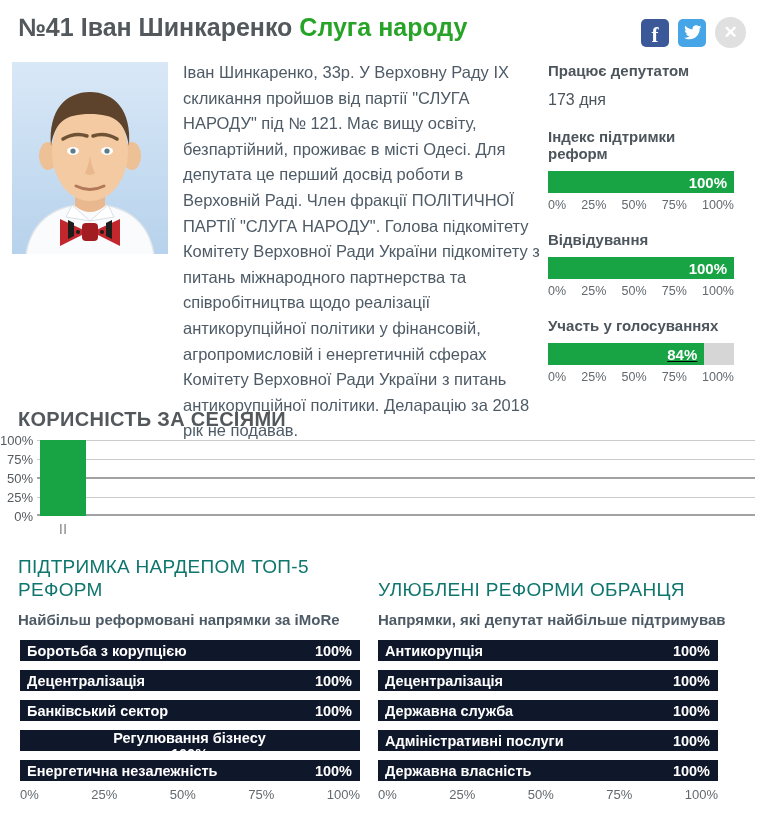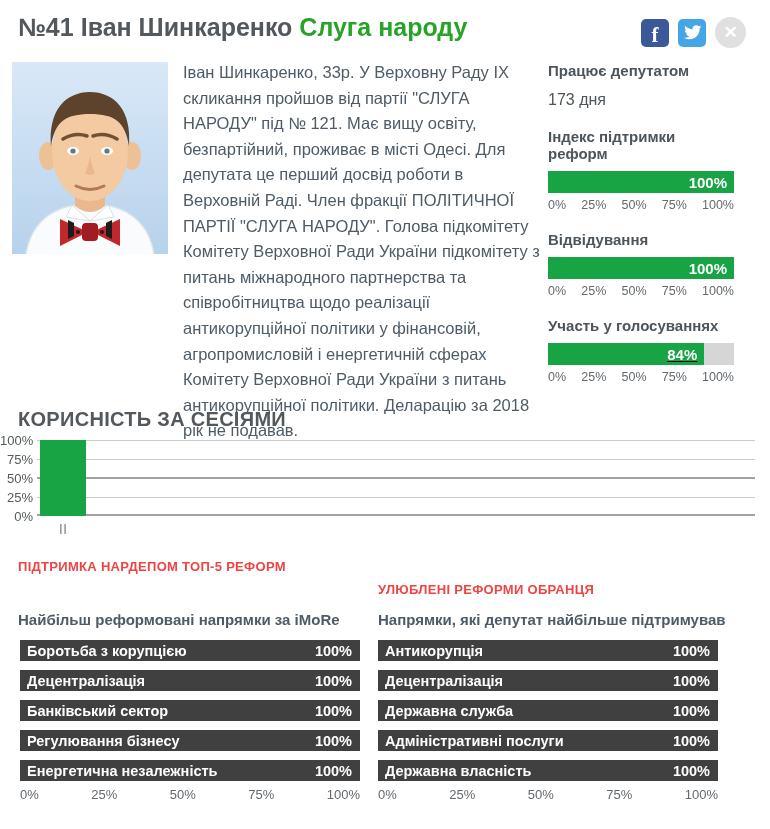--- a/index.html
+++ b/index.html
@@ -40,29 +40,29 @@
   .schart { position:absolute; left:0; top:440px; width:756px; height:100px; }
   .ylabels { position:absolute; left:0; top:0; width:33px; height:76px; }
   .ylabels span { position:absolute; right:0; width:33px; text-align:right; font-size:13px; color:#555a5e; }
   .plot { position:absolute; left:37px; top:0; width:718px; height:76px; }
   .gridline { position:absolute; left:0; right:0; height:1px; background:#cbcbcb; }
   .gridline.major { height:2px; background:#a2a2a2; }
   .vbar { position:absolute; left:3px; bottom:0; width:46px; background:#18a445; }
   .schart .xlab { position:absolute; left:40px; top:80px; width:46px; text-align:center; font-size:15px; color:#8a8f93; }
 
   
-  .bsec-title { position:absolute; font-size:13px; font-weight:bold; color:#ef4444; line-height:23px; letter-spacing:0.3px; }
+  .bsec-title { position:absolute; font-size:19px; font-weight:normal; color:#0f766e; line-height:23px; letter-spacing:0.3px; }
   .bsec-title.left  { left:18px;  top:555px; width:335px; }
   .bsec-title.right { left:378px; top:578px; width:380px; white-space:nowrap; }
   .bsec-sub { position:absolute; top:611px; font-size:15px; font-weight:bold; color:#4e5b66; white-space:nowrap; }
   .bsec-sub.left { left:18px; } .bsec-sub.right { left:378px; }
   .hbars { position:absolute; top:640px; width:340px; }
   .hbars.left { left:20px; } .hbars.right { left:378px; }
   .hbar-row { height:21px; margin-bottom:9px; }
-  .hbar-fill { height:100%; background:#404040; display:flex; justify-content:space-between; align-items:center; padding:0 8px 0 7px; }
+  .hbar-fill { height:100%; background:#0f172a; display:flex; justify-content:space-between; align-items:center; padding:0 8px 0 7px; }
   .hbar-fill span { color:#fff; font-weight:bold; font-size:14.5px; white-space:nowrap; }
   .baxis { position:absolute; top:787px; width:340px; display:flex; justify-content:space-between; font-size:13px; color:#63696e; }
   .baxis.left { left:20px; } .baxis.right { left:378px; }
 </style>
 </head>
 <body>
 
 <div class="page">
 
   <h1 class="hdr-title"><span class="num">№41</span><span>Іван Шинкаренко</span><span class="party">Слуга народу</span></h1>
@@ -214,21 +214,21 @@
           <span>100%</span>
         </div>
       </div>
     <div class="hbar-row">
         <div class="hbar-fill" style="width: 100%;">
           <span>Банківський сектор</span>
           <span>100%</span>
         </div>
       </div>
     <div class="hbar-row">
-        <div class="hbar-fill" style="width: 100%;">
+        <div class="hbar-fill" style="width: 100%; flex-direction: column;">
           <span>Регулювання бізнесу</span>
           <span>100%</span>
         </div>
       </div>
     <div class="hbar-row">
         <div class="hbar-fill" style="width: 100%;">
           <span>Енергетична незалежність</span>
           <span>100%</span>
         </div>
       </div>

